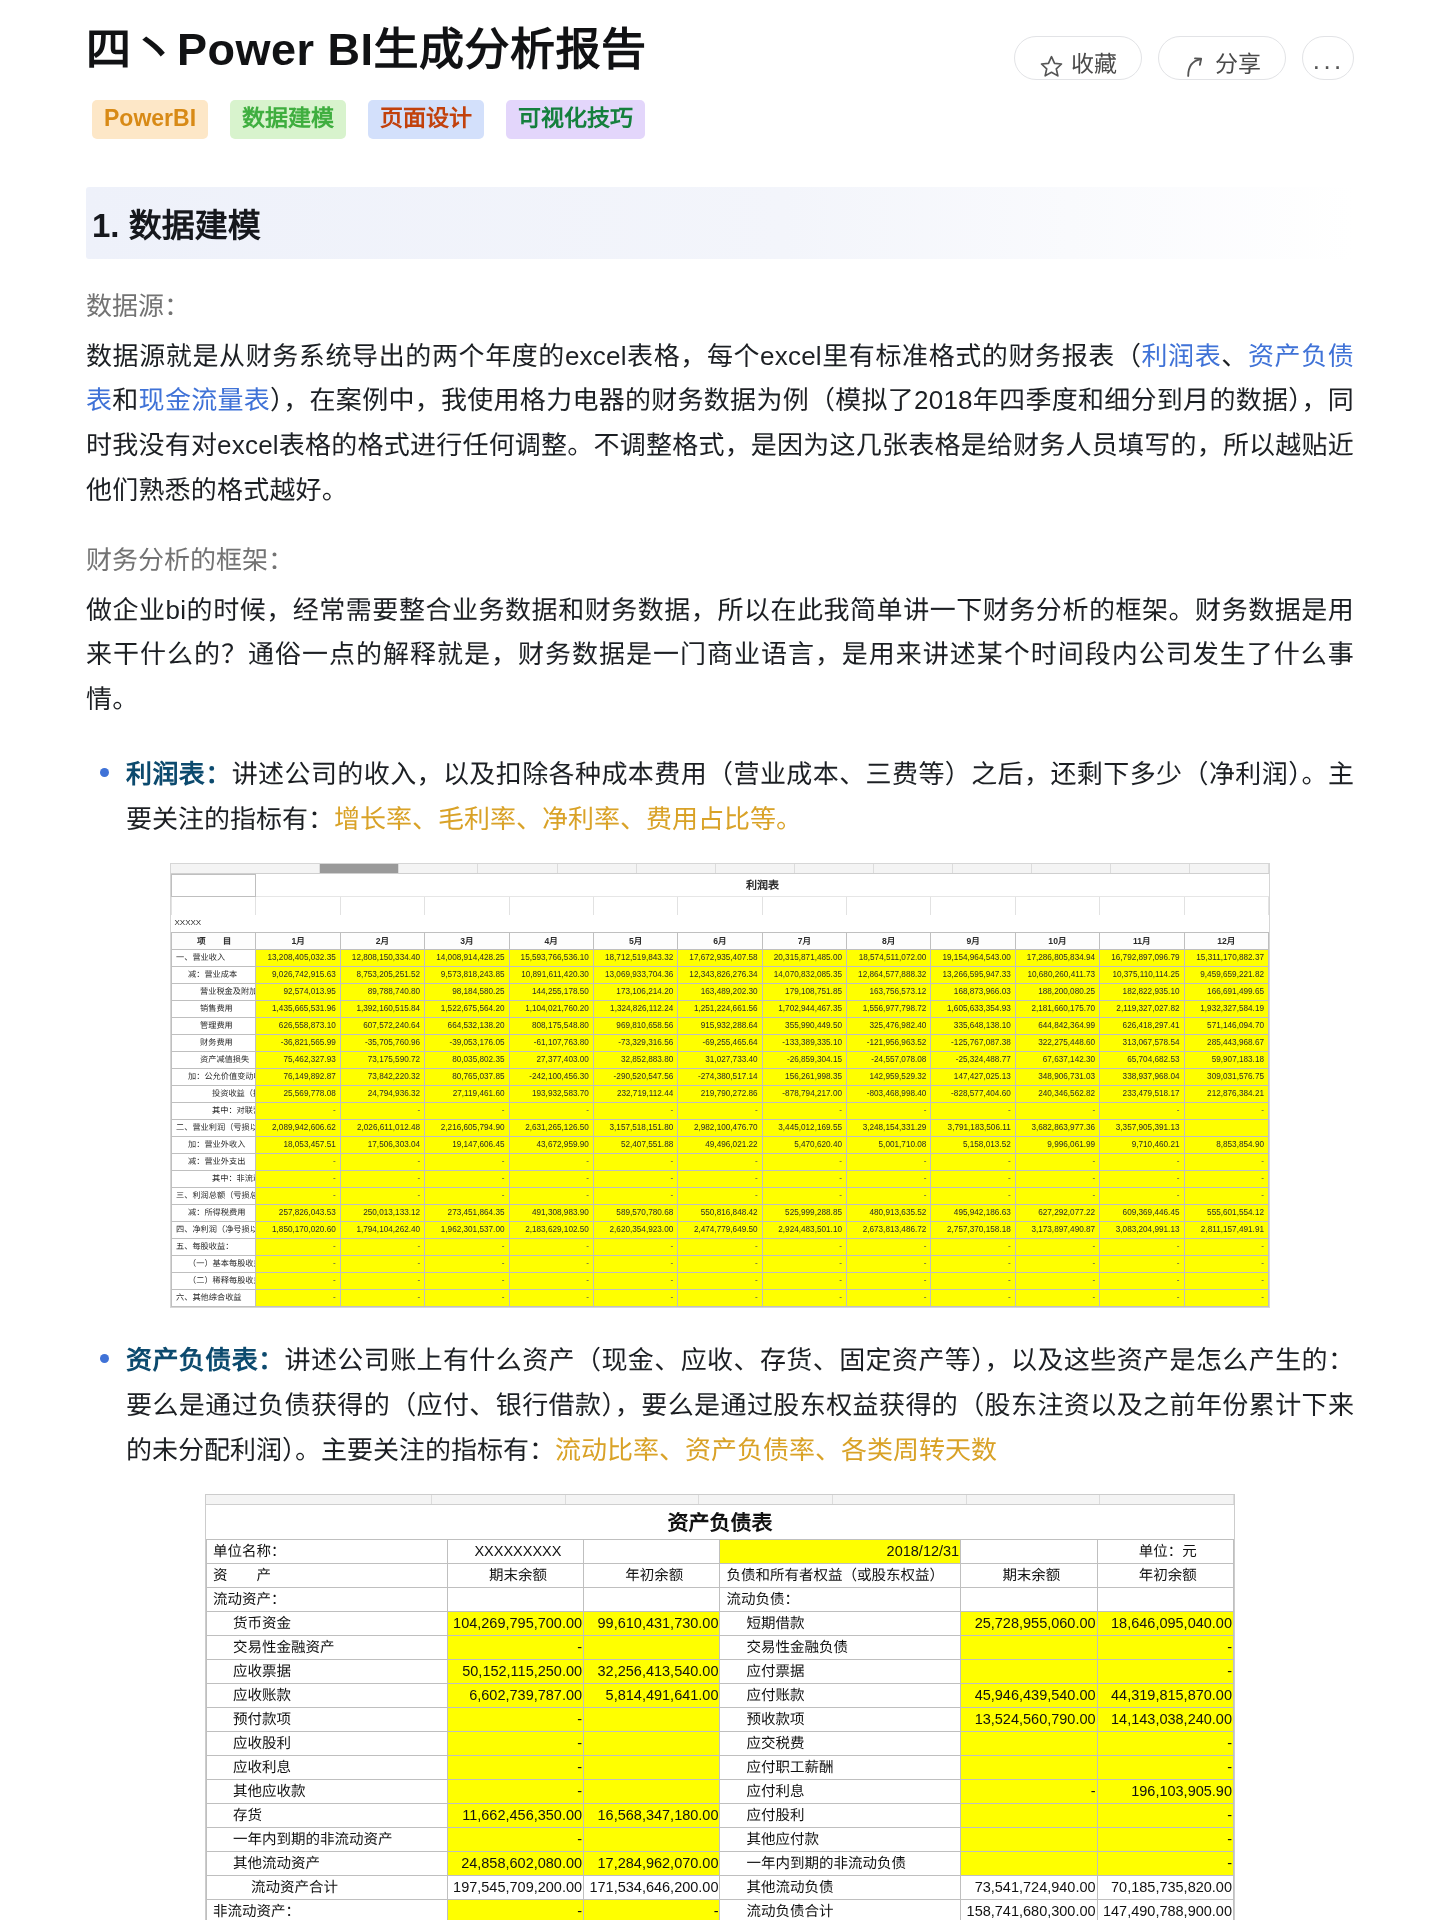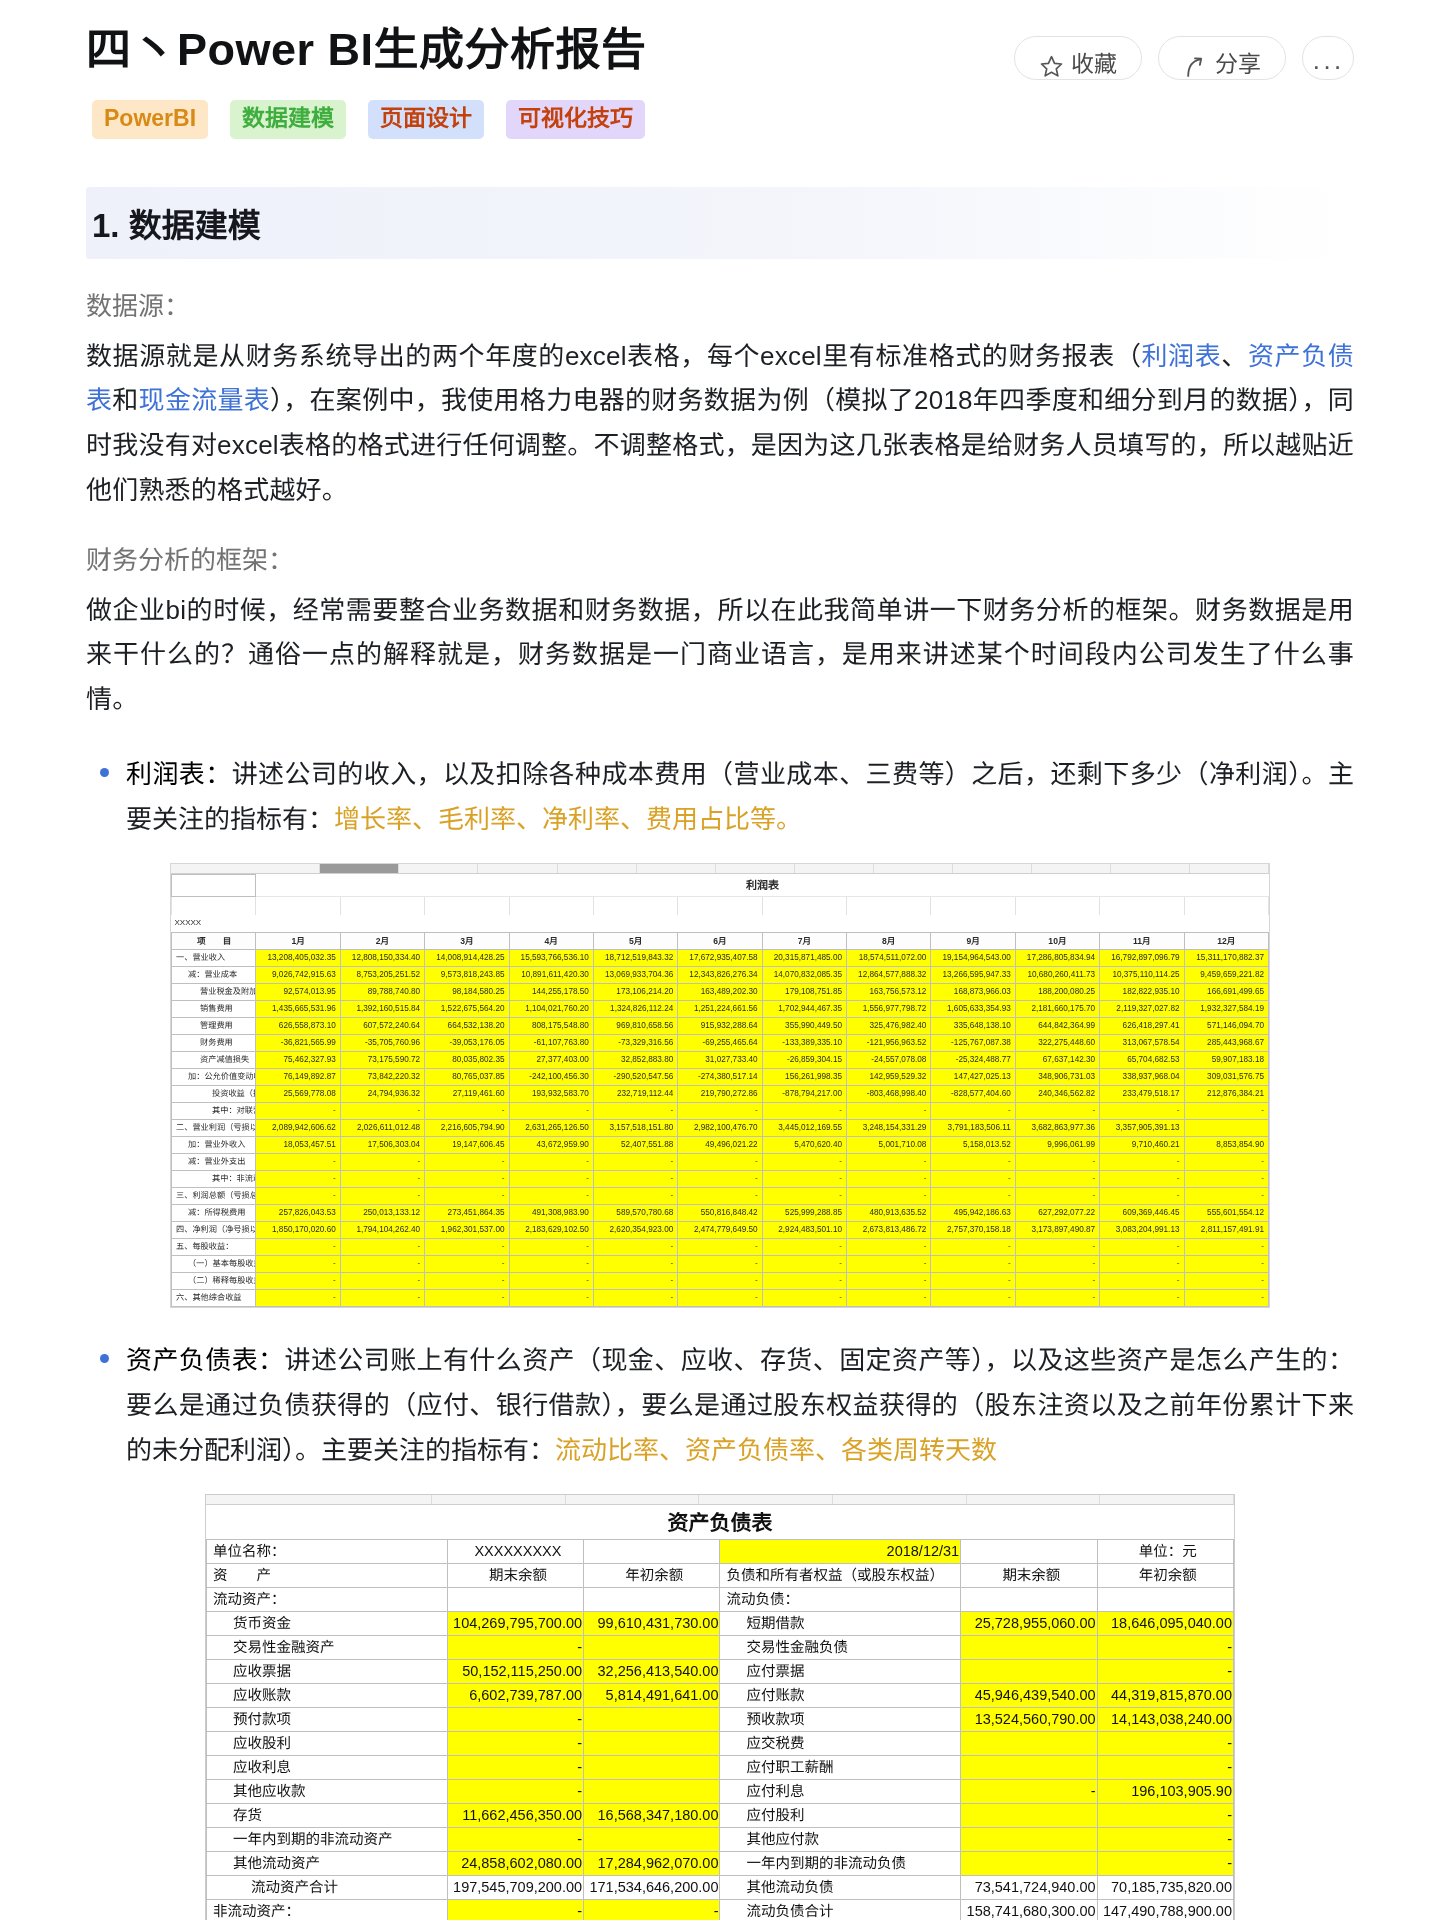--- a/index.html
+++ b/index.html
@@ -39,21 +39,21 @@
 
   
   .tags { display:flex; gap:22px; margin:20px 0 0 6px; }
   .tag {
     font-size:23px; font-weight:700; padding:4px 12px 6px 12px;
     border-radius:5px; line-height:1.25; white-space:nowrap;
   }
   .tag.t-orange { background:#fde7c7; color:#d88a16; }
   .tag.t-green  { background:#d8f3cd; color:#3fae3f; }
   .tag.t-blue   { background:#d3e0fb; color:#c2410c; }
-  .tag.t-purple { background:#e3d6fb; color:#c2410c; }
+  .tag.t-purple { background:#e3d6fb; color:#15803d; }
 
   
   .section-head {
     margin:48px 0 26px 0; padding:12px 0 12px 6px;
     font-size:33px; font-weight:700; color:#16181d;
     background:linear-gradient(to right,#eef1fa 0%,#f3f5fb 55%,#ffffff 100%);
     border-radius:3px;
   }
 
   
@@ -67,21 +67,21 @@
 
   ul.bullets { list-style:none; margin:30px 0 0 0; padding:0; }
   ul.bullets > li {
     position:relative; padding-left:40px; margin-bottom:16px;
     font-size:26px; line-height:1.72; color:#1c1f23; text-align:justify;
   }
   ul.bullets > li::before {
     content:""; position:absolute; left:14px; top:16px;
     width:9px; height:9px; border-radius:50%; background:#3f72d7;
   }
-  .b-strong { font-weight:400; color:#000000; }
+  .b-strong { font-weight:700; color:#0c4a6e; }
 
   
   .sheet-wrap { margin:22px 0 0 0; display:flex; justify-content:center; }
   .sheet {
     background:#fff; border:1px solid #d6d6d6;
     font-family:"Liberation Sans","DejaVu Sans",sans-serif;
   }
   .sheet table { border-collapse:collapse; table-layout:fixed; }
   .sheet td, .sheet th { border:1px solid #bfbfbf; padding:0 3px; overflow:hidden; white-space:nowrap; }
 

